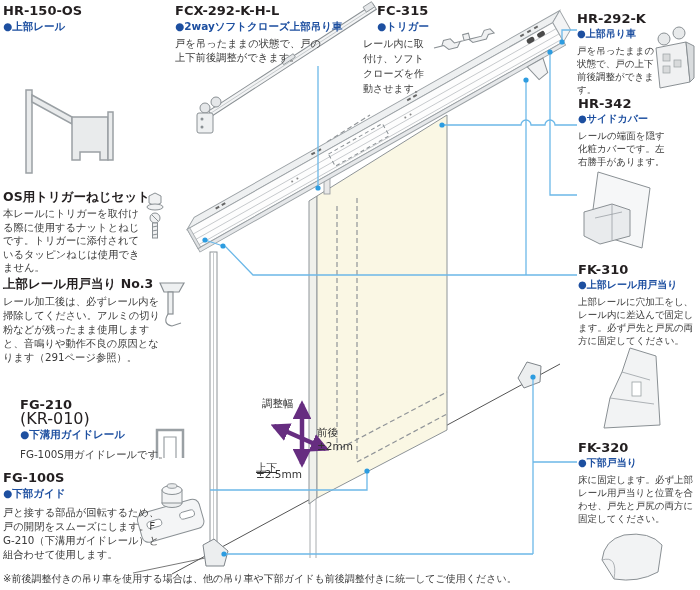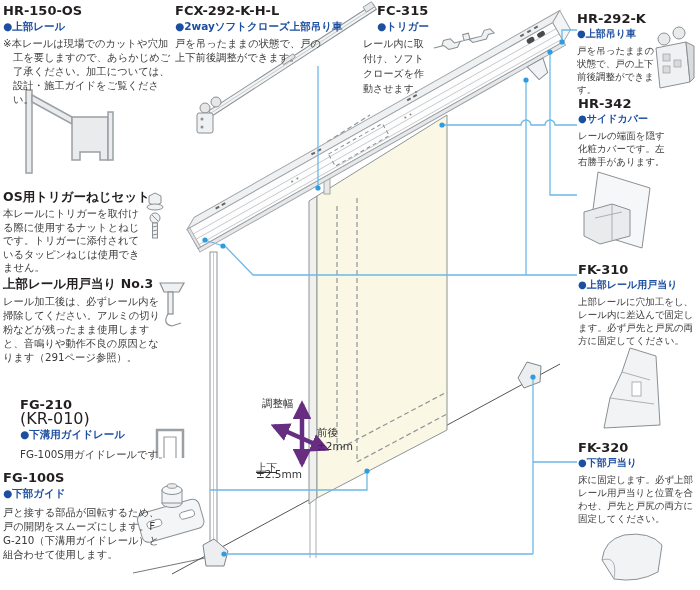--- a/index.html
+++ b/index.html
@@ -210,21 +210,20 @@
 
     <g stroke="#662d80" stroke-width="4.5">
       <line x1="302" y1="404" x2="302" y2="464" marker-start="url(#ah)" marker-end="url(#ah)"></line>
       <line x1="274" y1="426" x2="326" y2="449" marker-start="url(#ah)" marker-end="url(#ah)"></line>
     </g>
   </svg>
 
   <div class="pb" style="left:3px;top:3px;width:168px;">
     <div class="code">HR-150-OS</div>
     <div class="cat">●上部レール</div>
-    <div class="desc hang">※本レールは現場でのカットや穴加工を要しますので、あらかじめご了承ください。加工については、設計・施工ガイドをご覧ください。</div>
   </div>
 
   <div class="pb" style="left:175px;top:3px;width:170px;">
     <div class="code">FCX-292-K-H-L</div>
     <div class="cat">●2wayソフトクローズ上部吊り車</div>
     <div class="desc" style="width:152px;">戸を吊ったままの状態で、戸の上下前後調整ができます。</div>
   </div>
 
   <div class="pb" style="left:377px;top:3px;width:70px;">
     <div class="code">FC-315</div>
@@ -278,14 +277,15 @@
     <div class="cat">●下部ガイド</div>
     <div class="desc" style="width:158px;margin-top:5px;">戸と接する部品が回転するため、戸の開閉をスムーズにします。FG-210（下溝用ガイドレール）と組合わせて使用します。</div>
   </div>
 
   <div class="ann" style="left:262px;top:397px;">調整幅</div>
   <div class="ann" style="left:317px;top:426px;">前後</div>
   <div class="ann" style="left:317px;top:440px;">±2mm</div>
   <div class="ann" style="left:256px;top:461px;text-decoration:underline;">上下</div>
   <div class="ann" style="left:256px;top:468px;">±2.5mm</div>
 
+  <div class="foot">※前後調整付きの吊り車を使用する場合は、他の吊り車や下部ガイドも前後調整付きに統一してご使用ください。</div>
 
 </div>
 
 </body></html>

